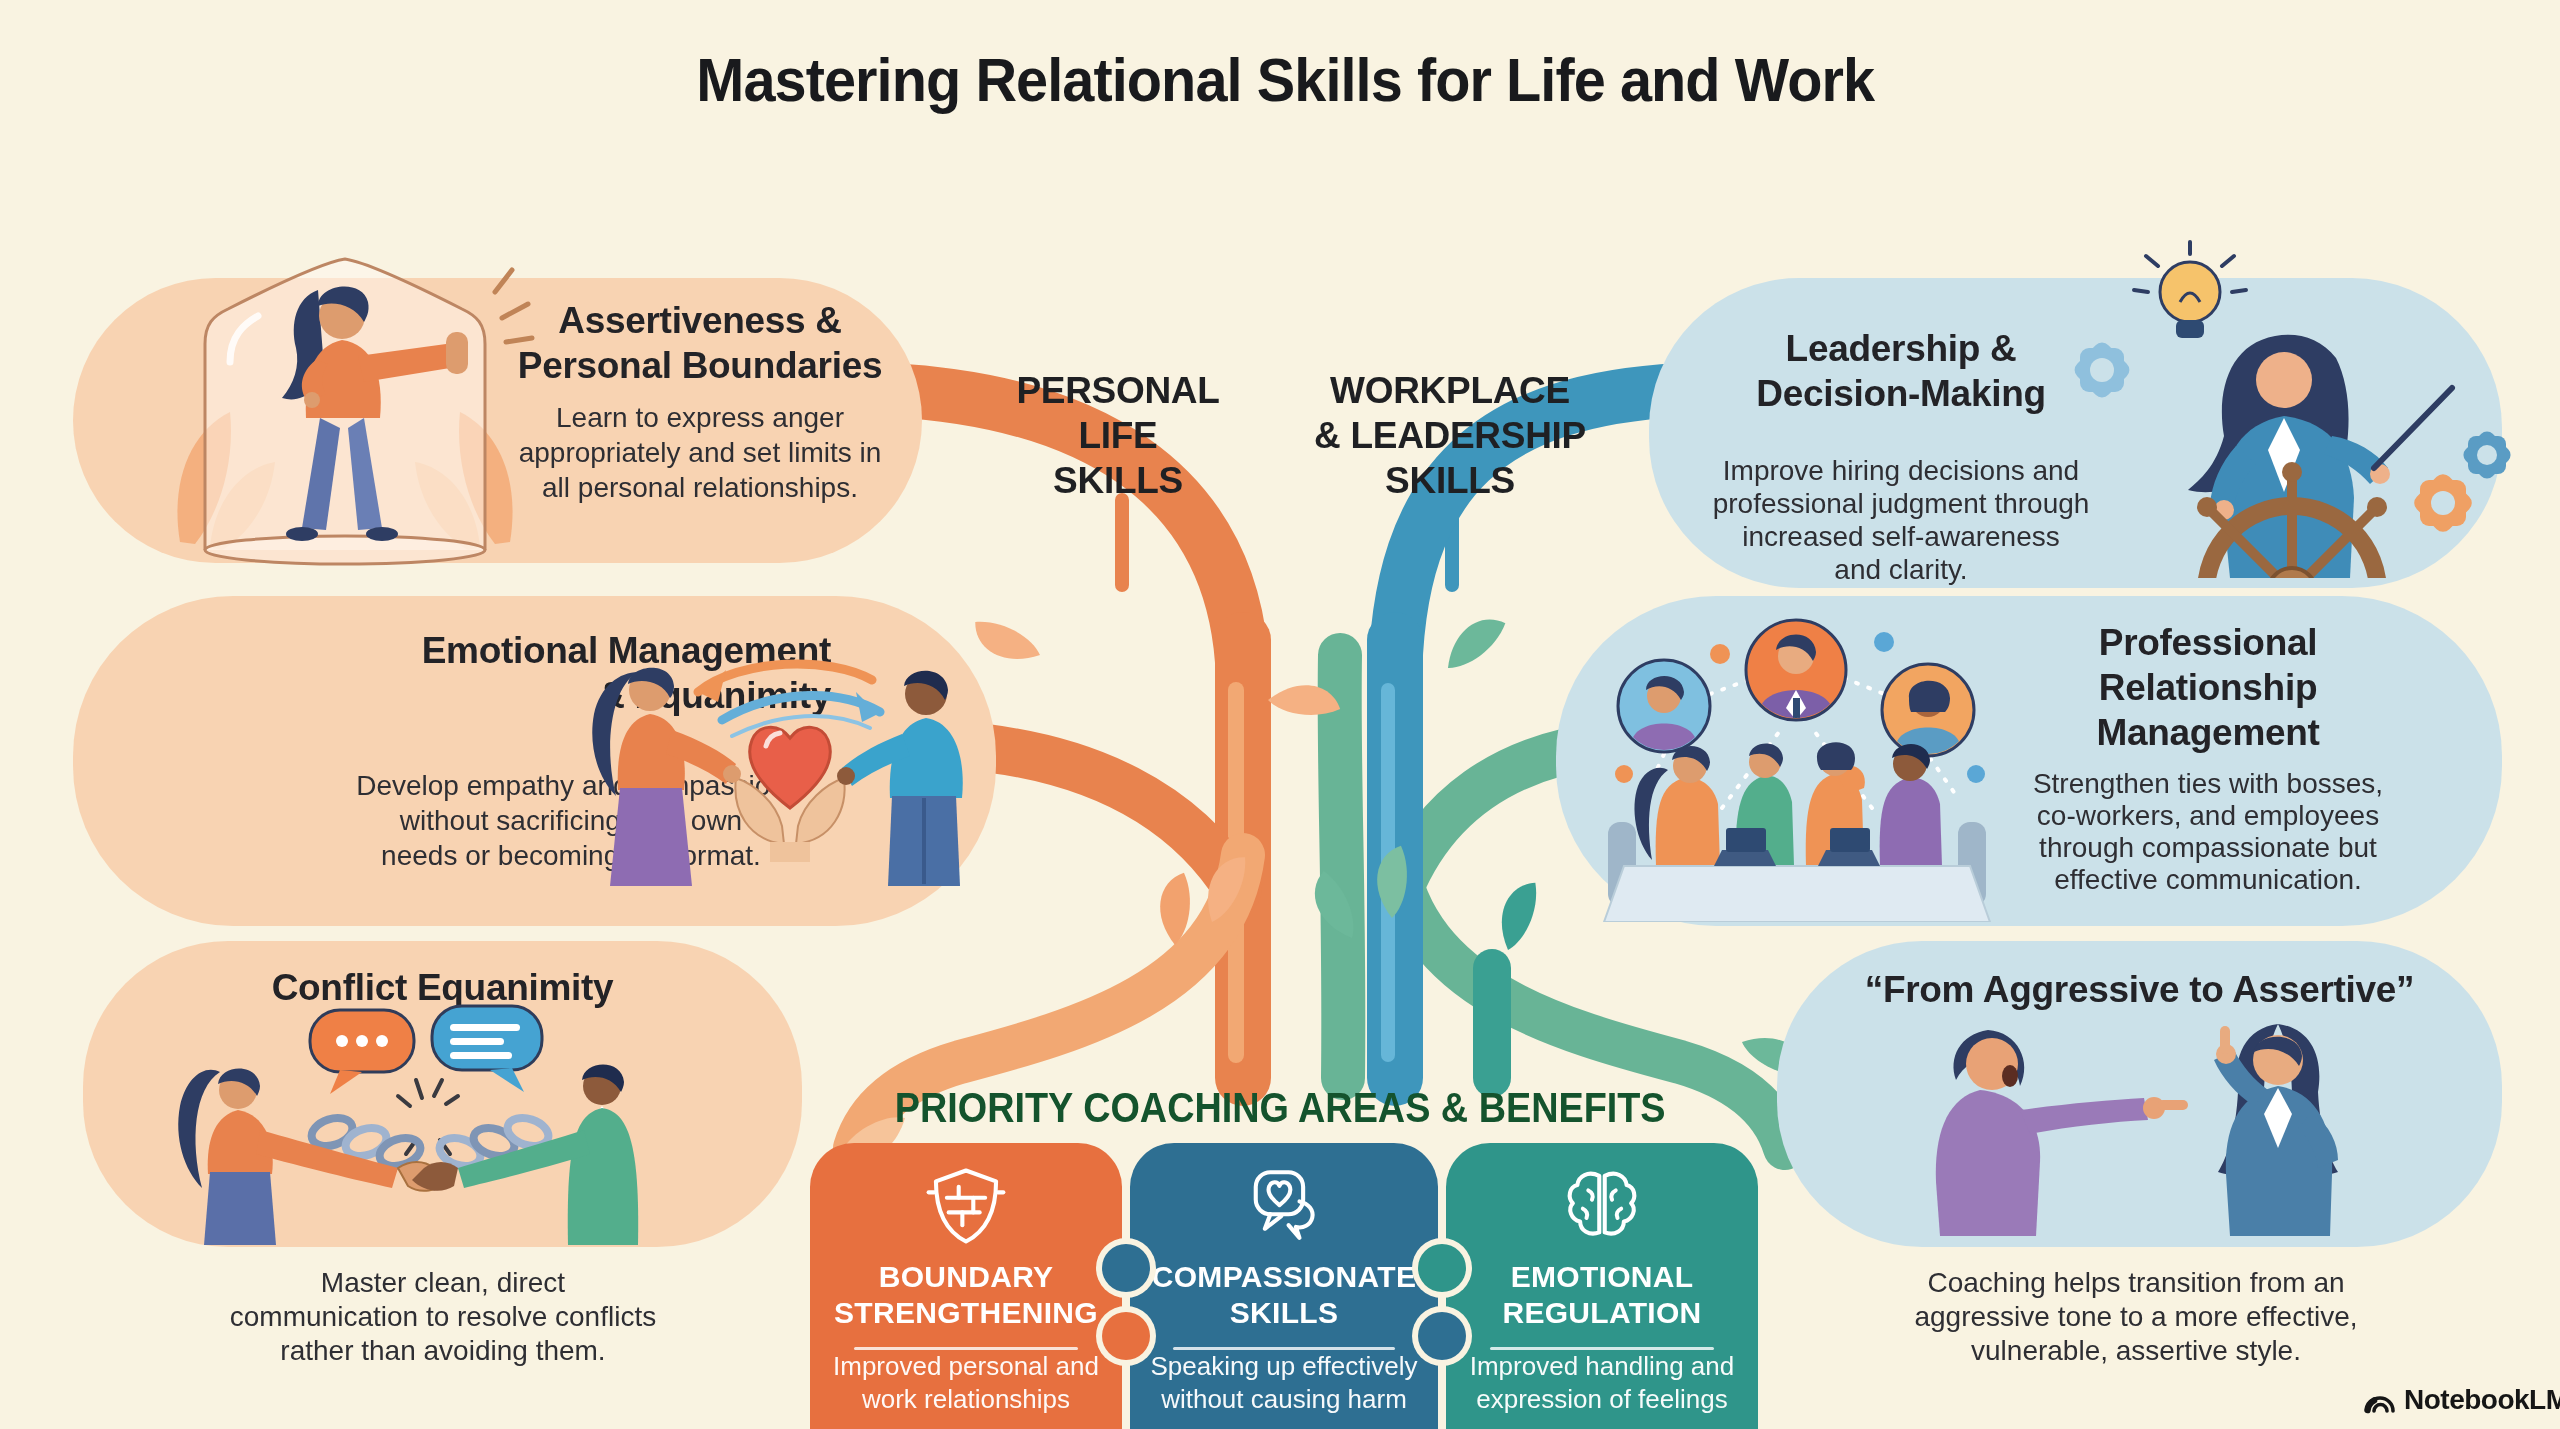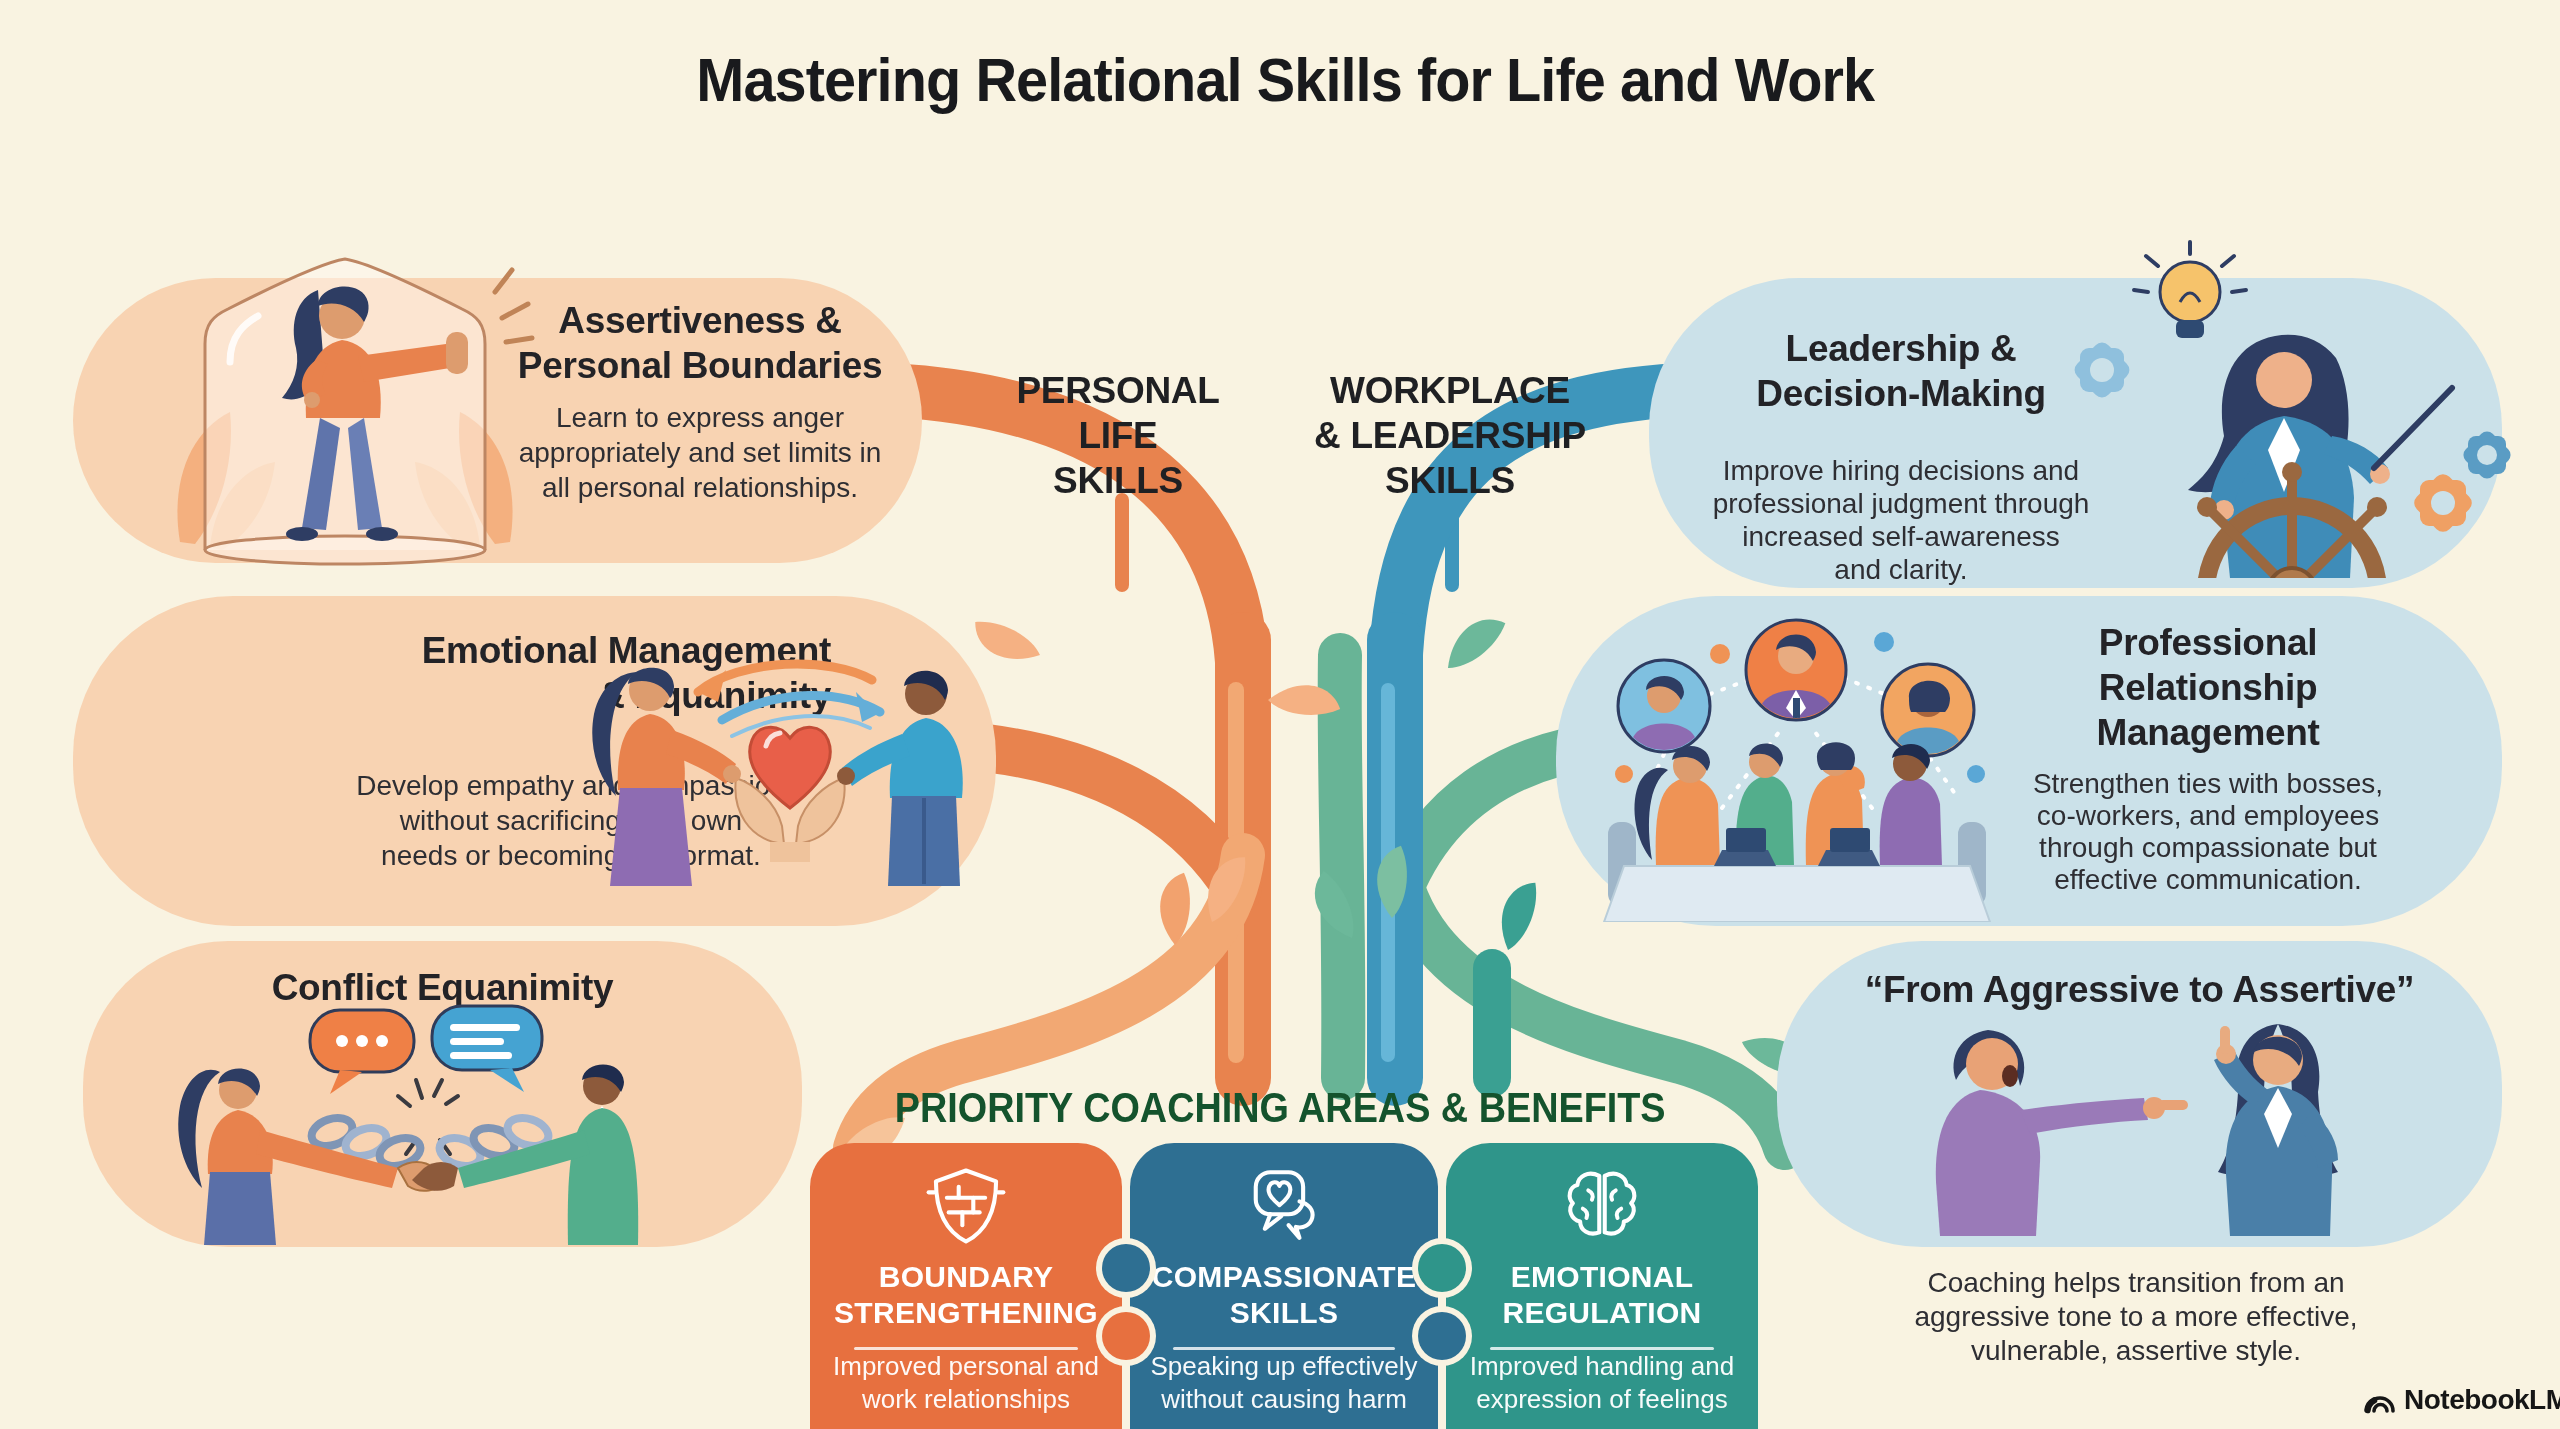--- a/index.html
+++ b/index.html
@@ -96,20 +96,23 @@
     <div class="card-title ml" style="left:238px;top:32px;width:520px;text-align:right;">Emotional Management
 &amp; Equanimity</div>
     <div class="card-body ml" style="left:263px;top:172px;width:470px;">Develop empathy and compassion
 without sacrificing your own
 needs or becoming a doormat.</div>
   </div>
 
   <div class="card peach" style="left:83px;top:941px;width:719px;height:306px;border-radius:145px;">
     <div class="card-title ml" style="left:0;top:24px;width:719px;">Conflict Equanimity</div>
   </div>
+  <div class="free-body ml" style="left:123px;top:1266px;width:640px;">Master clean, direct
+communication to resolve conflicts
+rather than avoiding them.</div>
 
   <div class="card lblue" style="left:1649px;top:278px;width:853px;height:310px;border-radius:150px;">
     <div class="card-title ml" style="left:32px;top:48px;width:440px;">Leadership &amp;
 Decision-Making</div>
     <div class="card-body ml" style="left:22px;top:176px;width:460px;line-height:33px;">Improve hiring decisions and
 professional judgment through
 increased self-awareness
 and clarity.</div>
   </div>
 

